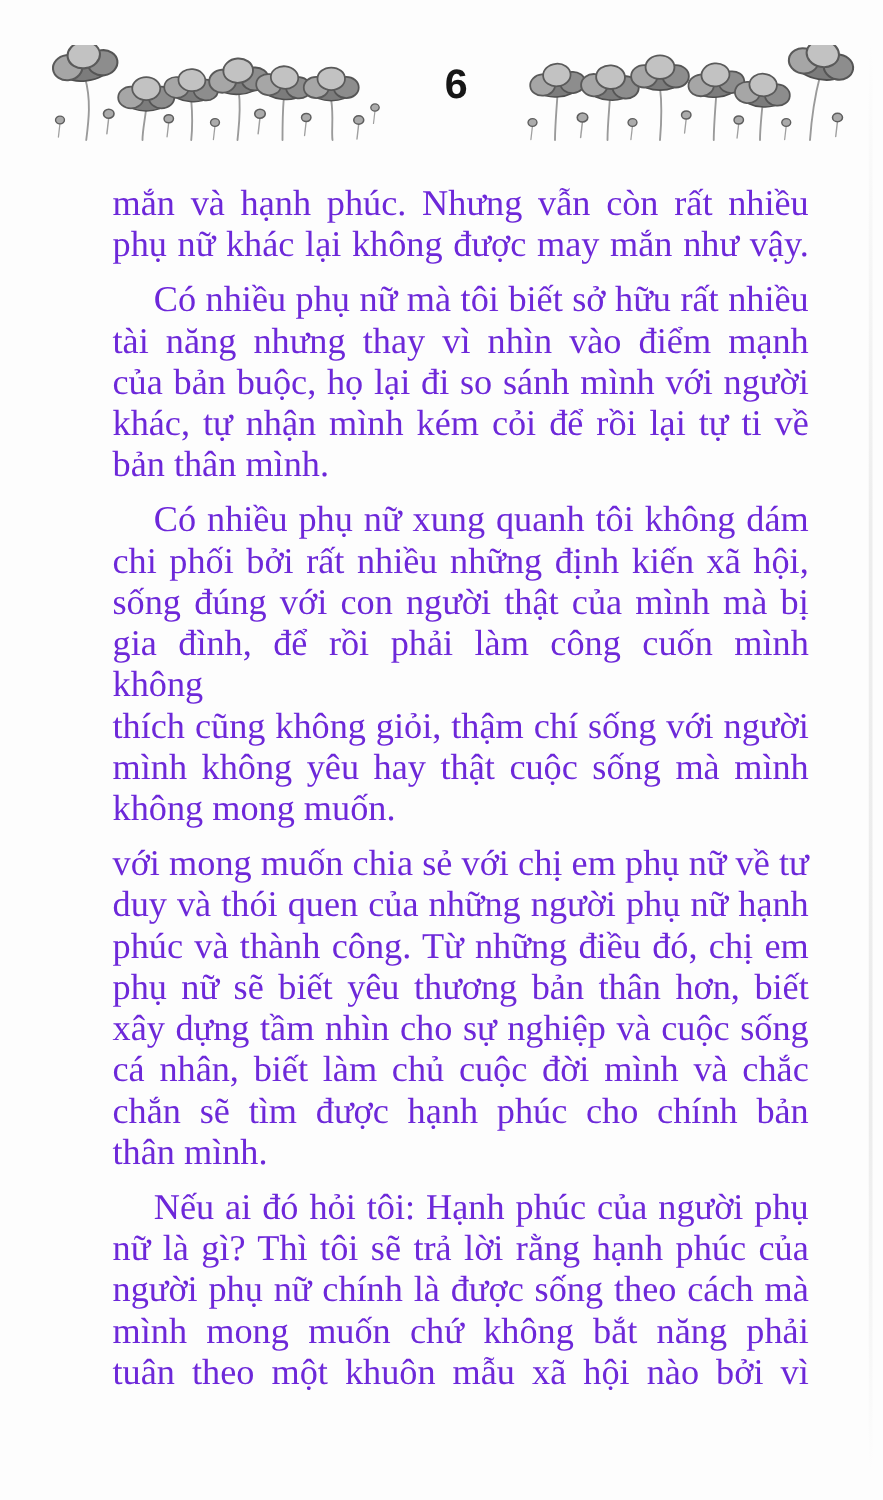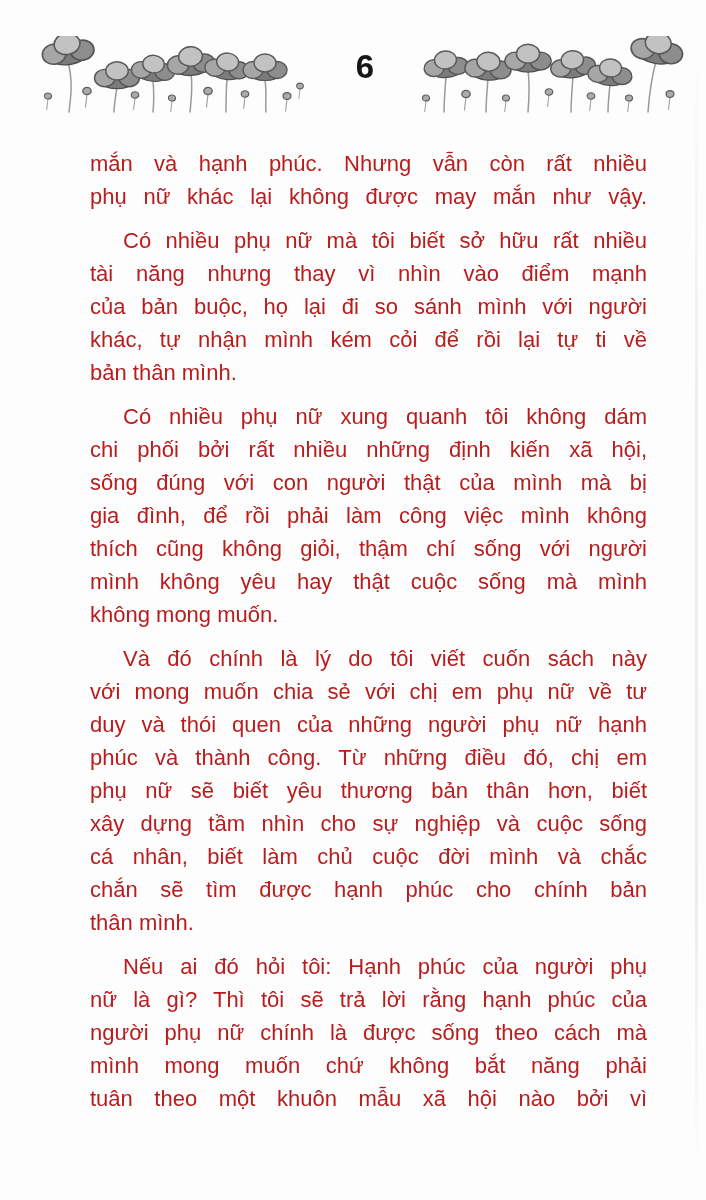--- a/index.html
+++ b/index.html
@@ -57,24 +57,25 @@
   .text-column {
     position: absolute;
     left: 90px;
     top: 147px;
     width: 557px;
     color: #242424;
   }
   .para { margin: 0 0 11px 0; }
   .para:last-child { margin-bottom: 0; }
   .line {
-    font-size: 22px;
+    font-size: 29px;
     line-height: 33px;
     text-align: left;
-    color: #b91c1c;
+    color: #6d28d9;
+    font-family: Liberation Serif, serif;
   }
   .line.just {
     text-align: justify;
     text-align-last: justify;
   }
   .line.first-indent { text-indent: 33px; }
 </style>
 </head>
 <body>
 
@@ -159,27 +160,26 @@
         <div class="line just first-indent">Có nhiều phụ nữ mà tôi biết sở hữu rất nhiều</div>
         <div class="line just">tài năng nhưng thay vì nhìn vào điểm mạnh</div>
         <div class="line just">của bản buộc, họ lại đi so sánh mình với người</div>
         <div class="line just">khác, tự nhận mình kém cỏi để rồi lại tự ti về</div>
         <div class="line">bản thân mình.</div>
       </div>
       <div class="para">
         <div class="line just first-indent">Có nhiều phụ nữ xung quanh tôi không dám</div>
         <div class="line just">chi phối bởi rất nhiều những định kiến xã hội,</div>
         <div class="line just">sống đúng với con người thật của mình mà bị</div>
-        <div class="line just">gia đình, để rồi phải làm công việc mình không</div>
+        <div class="line just">gia đình, để rồi phải làm công cuốn mình không</div>
         <div class="line just">thích cũng không giỏi, thậm chí sống với người</div>
         <div class="line just">mình không yêu hay thật cuộc sống mà mình</div>
         <div class="line">không mong muốn.</div>
       </div>
       <div class="para">
-        <div class="line just first-indent">Và đó chính là lý do tôi viết cuốn sách này</div>
         <div class="line just">với mong muốn chia sẻ với chị em phụ nữ về tư</div>
         <div class="line just">duy và thói quen của những người phụ nữ hạnh</div>
         <div class="line just">phúc và thành công. Từ những điều đó, chị em</div>
         <div class="line just">phụ nữ sẽ biết yêu thương bản thân hơn, biết</div>
         <div class="line just">xây dựng tầm nhìn cho sự nghiệp và cuộc sống</div>
         <div class="line just">cá nhân, biết làm chủ cuộc đời mình và chắc</div>
         <div class="line just">chắn sẽ tìm được hạnh phúc cho chính bản</div>
         <div class="line">thân mình.</div>
       </div>
       <div class="para">

